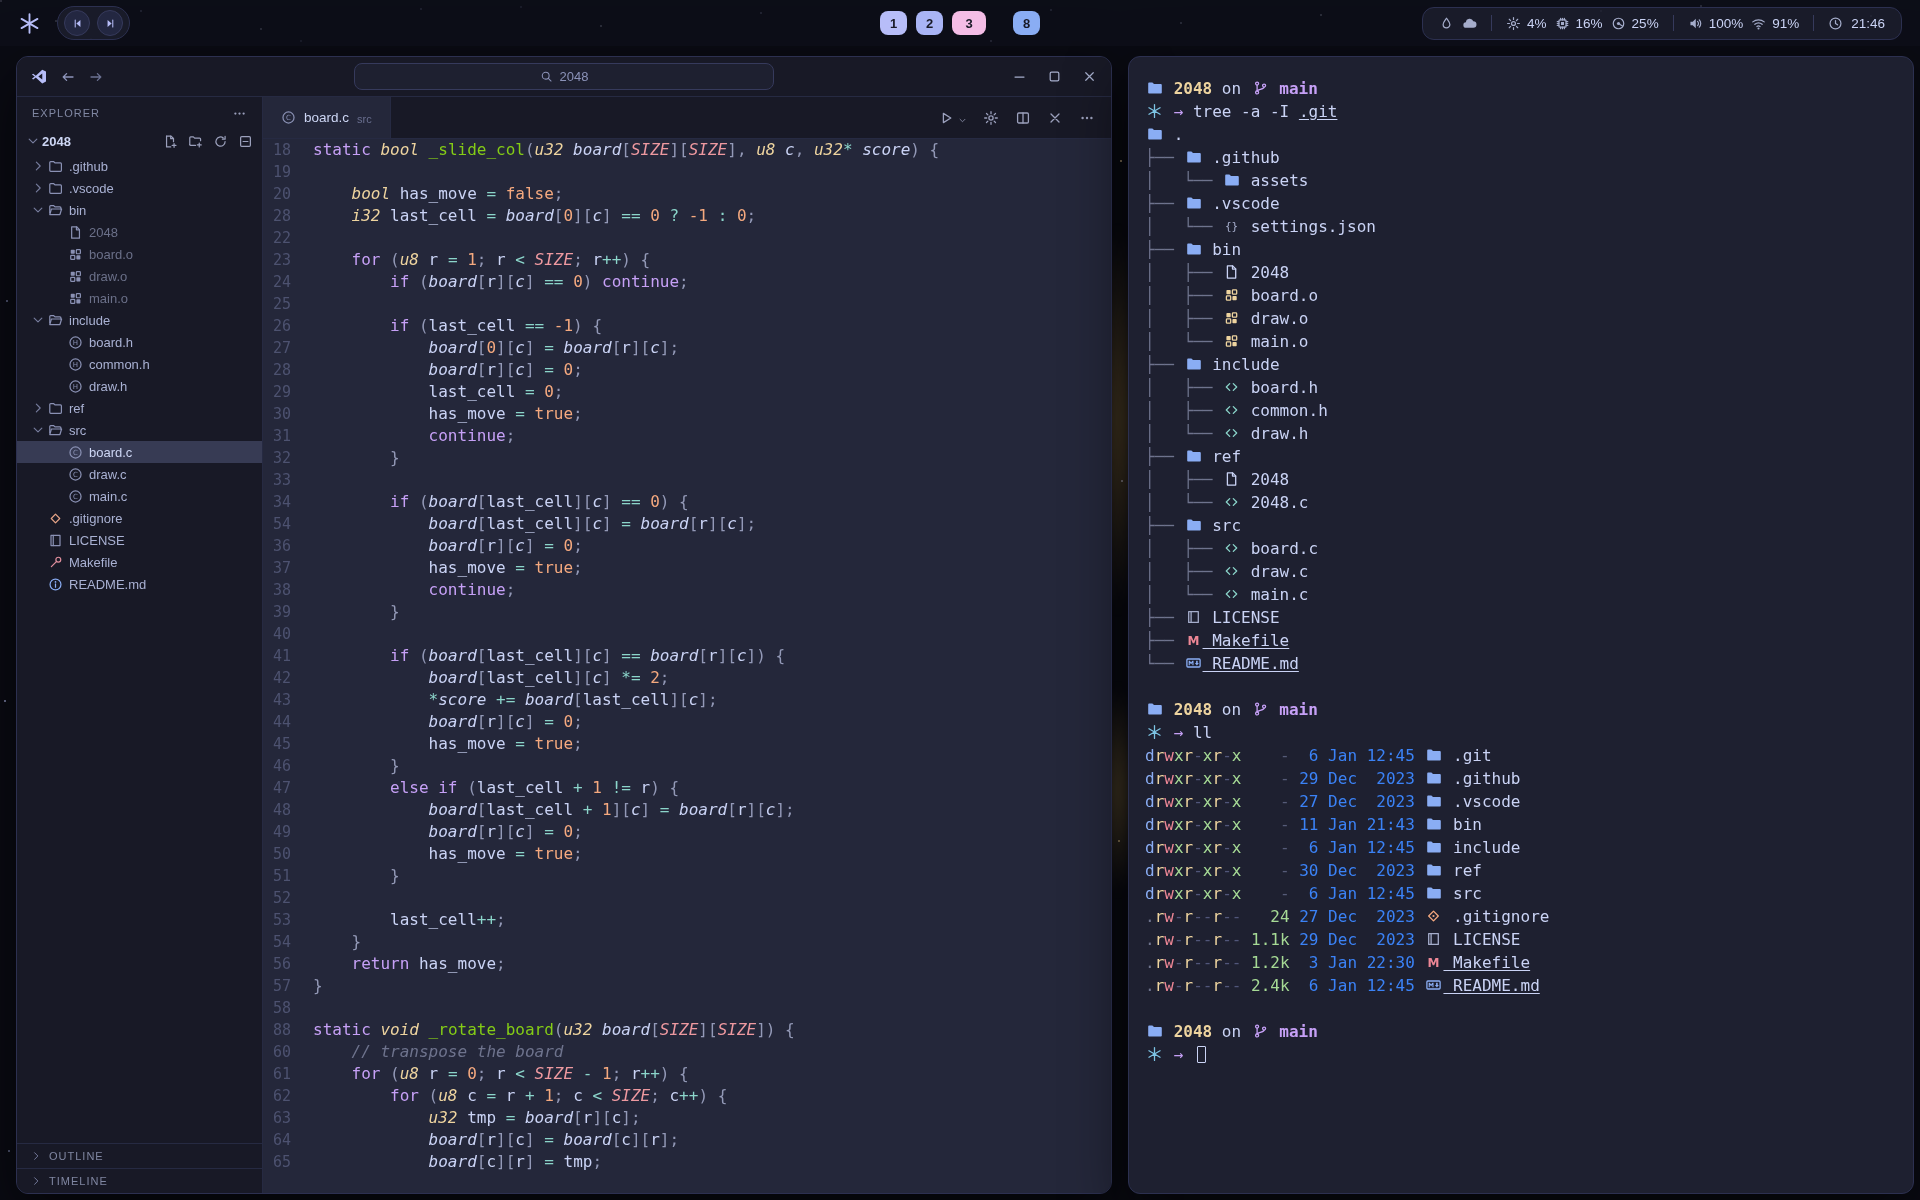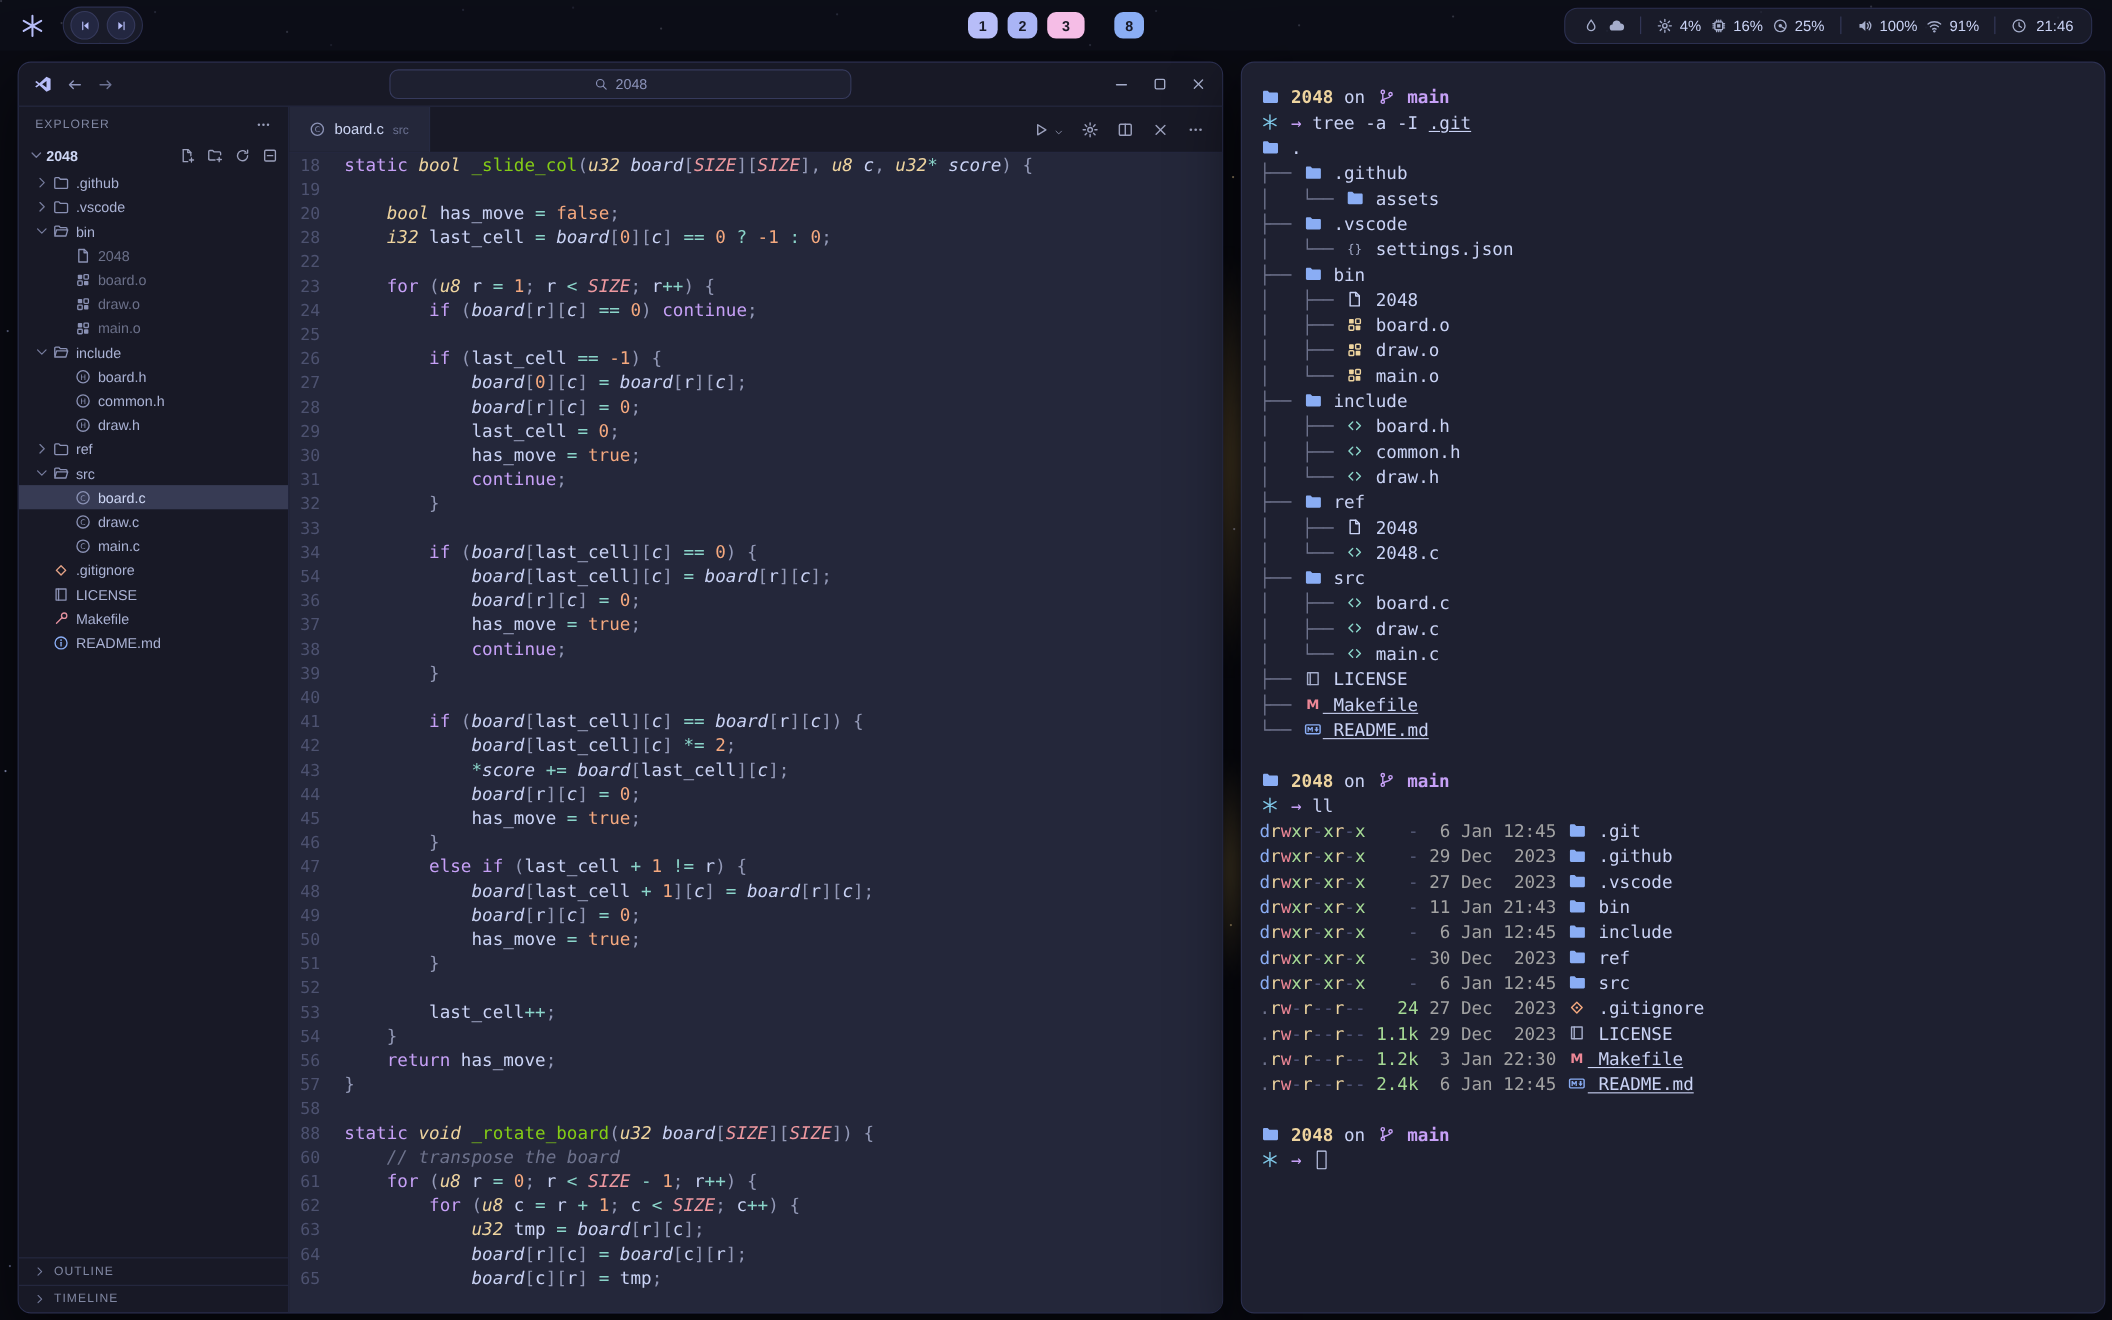--- a/index.html
+++ b/index.html
@@ -107,21 +107,21 @@
   .tk-k{color:#c6a0f6;} .tk-t{color:#eed49f;font-style:italic;} .tk-f{color:#84cc16;}
   .tk-v{color:#cad3f5;} .tk-p{color:#cad3f5;font-style:italic;} .tk-n{color:#f5a97f;}
   .tk-o{color:#8bd5ca;} .tk-s{color:#ee99a0;font-style:italic;} .tk-x{color:#9399b7;}
   .tk-c{color:#6e738d;font-style:italic;}
 
   
   .tline{white-space:pre;height:23px;line-height:23px;}
   .tic{display:inline-block;width:19px;height:16px;vertical-align:-2px;}
   .tdirb{color:#eed49f;font-weight:bold;} .tbranchb{color:#c6a0f6;font-weight:bold;}
   .tmauve{color:#c6a0f6;} .ttxt{color:#cad3f5;} .tdim{color:#6e738d;} .tdim2{color:#565b78;}
-  .tsize{color:#a6da95;} .tdate{color:#a3a3a3;}
+  .tsize{color:#a6da95;} .tdate{color:#3b82f6;}
   .tu{text-decoration:underline;text-underline-offset:2px;}
   .pm-d{color:#8aadf4;} .pm-r{color:#eed49f;} .pm-w{color:#ed8796;} .pm-x{color:#a6da95;}
   .pm-dash{color:#51567a;} .pm-dot{color:#6e738d;}
   .ic-blue{color:#8aadf4;} .ic-mauve{color:#c6a0f6;} .ic-teal{color:#8bd5ca;} .ic-yellow{color:#eed49f;}
   .ic-peach{color:#f5a97f;} .ic-text{color:#cad3f5;} .ic-gray{color:#a5adcb;} .ic-red{color:#ed8796;}
   .ic-sapphire{color:#7dc4e4;}
   .cursor{display:inline-block;width:9px;height:17px;border:1.5px solid #cad3f5;margin-left:4px;vertical-align:-3px;border-radius:1px;}
 </style>
 </head>
 <body>

